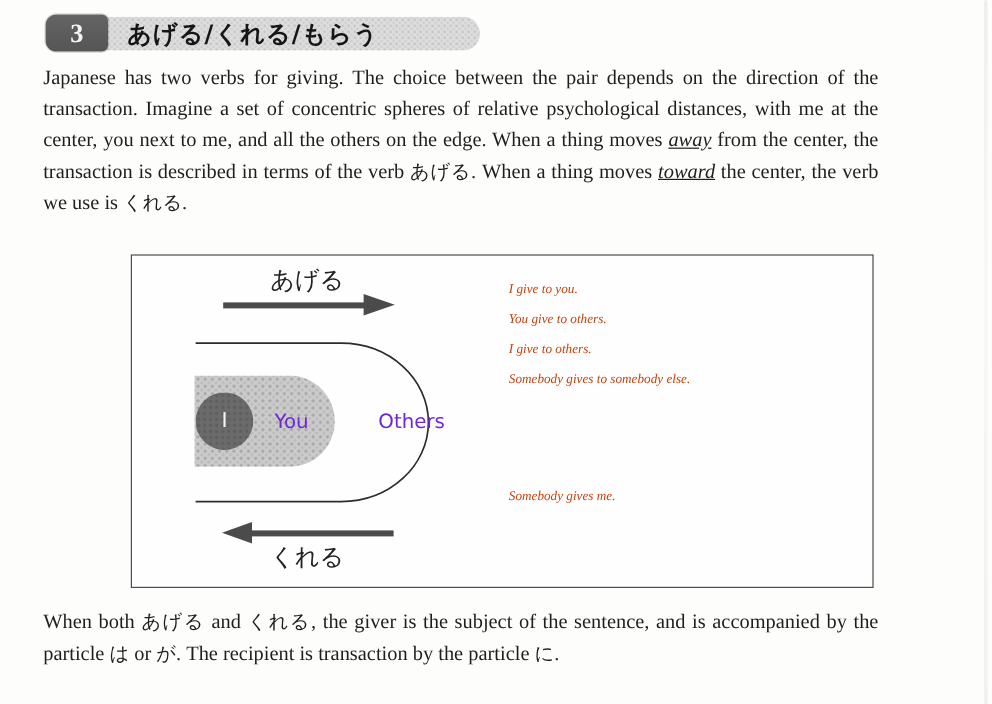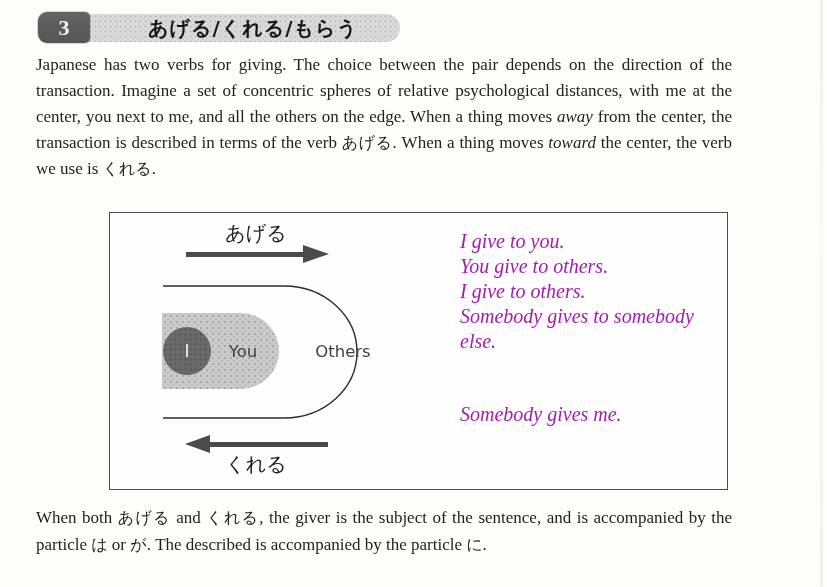--- a/index.html
+++ b/index.html
@@ -18,21 +18,21 @@
 
   
   .header-bar{
     position:absolute;left:38px;top:14px;width:362px;height:28px;
     border-radius:14px;
     background-color:#dedede;
     background-image:radial-gradient(#c3c3c3 1px, transparent 1.4px),
                      radial-gradient(#cecece 1px, transparent 1.4px);
     background-size:5px 5px,5px 5px;
     background-position:0 0,2.5px 2.5px;
-    display:flex;align-items:center;justify-content:center;
+    display:flex;align-items:center;
   }
   .header-title{
     font-family:"DejaVu Sans","Liberation Sans",sans-serif;
     font-weight:bold;font-size:20px;letter-spacing:1px;color:#151515;
     padding-left:68px;line-height:28px;
   }
   .badge{
     position:absolute;left:38px;top:12px;width:52px;height:31px;
     background:linear-gradient(#646464,#555);
     border-radius:9px 5px 5px 9px;
@@ -44,21 +44,21 @@
     font-weight:bold;font-size:22px;line-height:1;
   }
 
   
   .body-text{
     position:absolute;left:36px;width:696px;margin:0;
     font-size:17px;line-height:26px;text-align:justify;
   }
   .intro{top:52px;}
   .closing{top:504px;line-height:27px;}
-  .it{font-style:italic;}
+  .it{font-style:italic;text-decoration:underline;}
   .jp{font-family:"DejaVu Sans","Liberation Sans",sans-serif;font-size:16px;}
 
   
   .diagram-box{
     position:absolute;left:109px;top:212px;width:619px;height:278px;
     border:1px solid #4c4c4c;background:#fefefe;box-sizing:border-box;
   }
   .arrow-label{
     position:absolute;width:116px;text-align:center;
     font-family:"DejaVu Sans","Liberation Sans",sans-serif;
@@ -91,28 +91,28 @@
     background-size:5px 5px;
     display:flex;align-items:center;justify-content:center;
   }
   .i-circle span{
     color:#f5f5f5;font-family:"DejaVu Sans","Liberation Sans",sans-serif;
     font-size:17px;line-height:1;
   }
   .sphere-label{
     position:absolute;top:129px;width:64px;text-align:center;
     font-family:"DejaVu Sans","Liberation Sans",sans-serif;
-    font-size:16.5px;color:#404040;
+    font-size:16.5px;color:#6d28d9;
   }
   .sphere-label.you{left:101px;}
   .sphere-label.others{left:170px;padding-left:31px;}
 
   .examples{
     position:absolute;left:314px;
-    font-style:italic;font-size:20px;line-height:25px;color:#a21caf;margin-left:36px;
+    font-style:italic;font-size:11px;line-height:25px;color:#c2410c;
   }
   .examples.outward{top:16px;}
   .examples.inward{top:189px;}
 </style>
 </head>
 <body>
 
 <div class="page">
 
   <div class="scan-edge"></div>
@@ -153,15 +153,15 @@
     <div class="examples inward">
       <div>Somebody gives me.</div>
     </div>
 
     <div class="arrow-shaft receive"></div>
     <div class="arrow-head left"></div>
     <div class="arrow-label receive">くれる</div>
 
   </section>
 
-  <p class="body-text closing"><span>When both </span><span class="jp">あげる</span><span> and </span><span class="jp">くれる</span><span>, the giver is the subject of the sentence, and is accompanied by the particle </span><span class="jp">は</span><span> or </span><span class="jp">が</span><span>. The described is accompanied by the particle </span><span class="jp">に</span><span>.</span></p>
+  <p class="body-text closing"><span>When both </span><span class="jp">あげる</span><span> and </span><span class="jp">くれる</span><span>, the giver is the subject of the sentence, and is accompanied by the particle </span><span class="jp">は</span><span> or </span><span class="jp">が</span><span>. The recipient is transaction by the particle </span><span class="jp">に</span><span>.</span></p>
 
 </div>
 
 </body></html>

